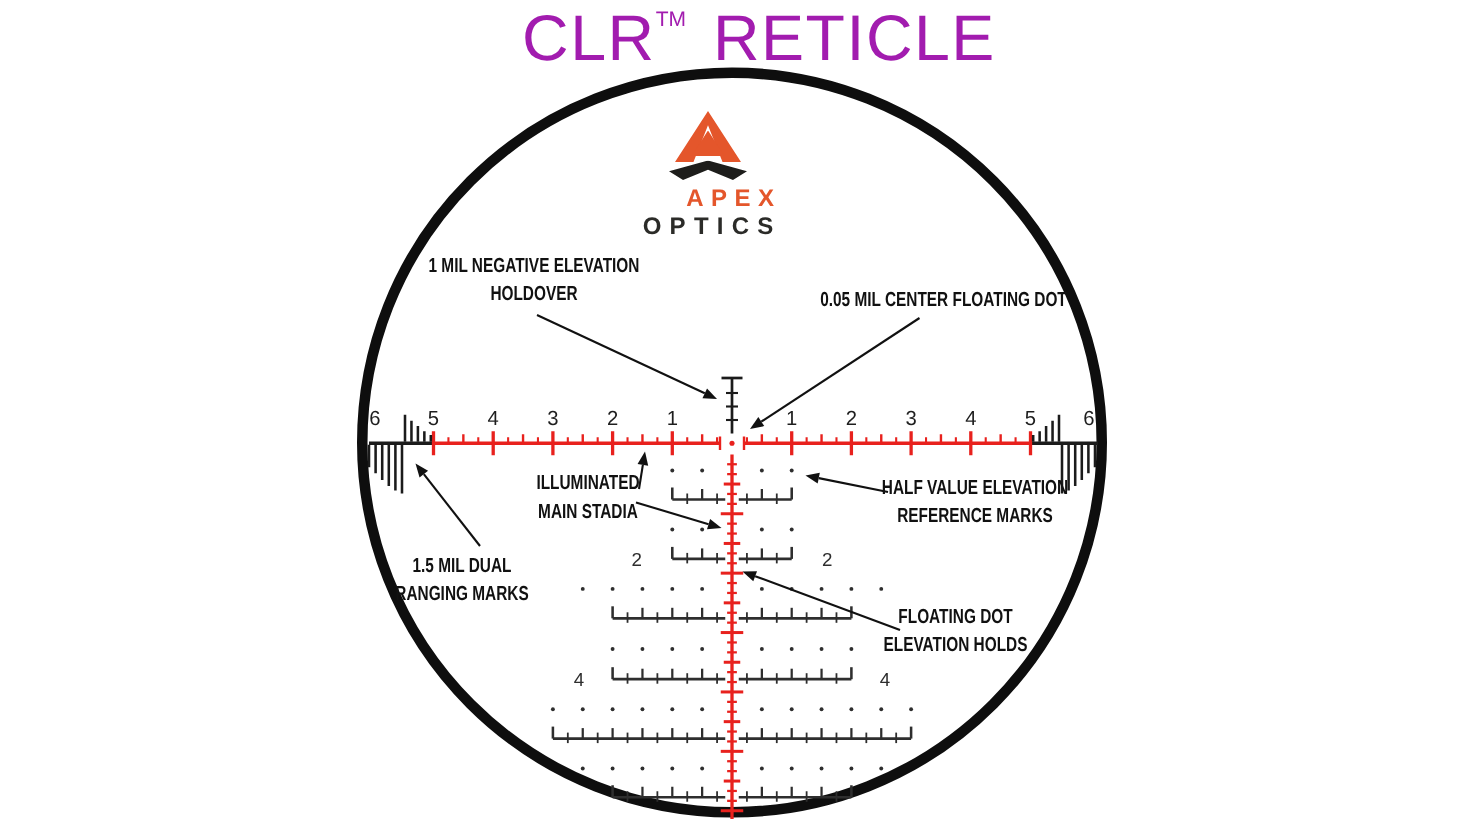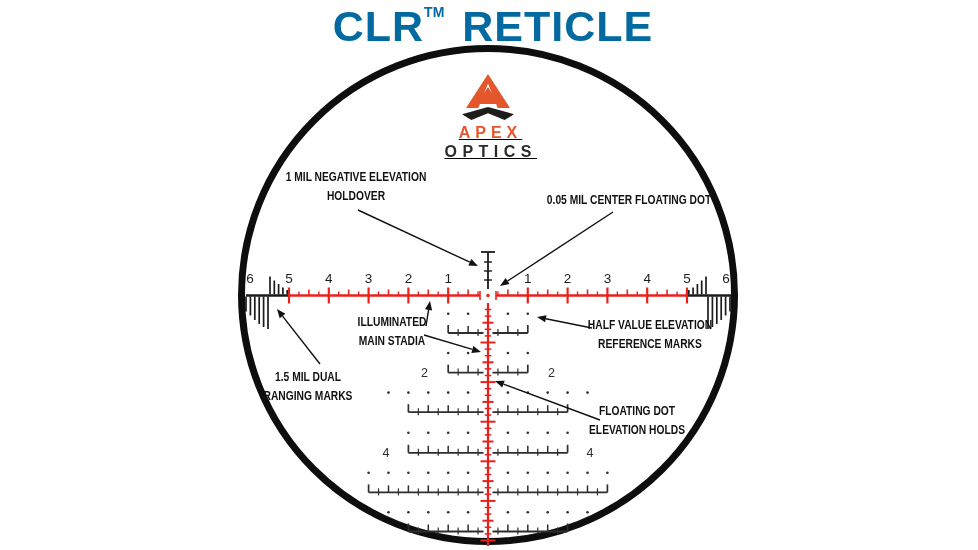--- a/index.html
+++ b/index.html
@@ -2,32 +2,32 @@
 <html><head>
 <meta charset="utf-8">
 <style>
   html,body{margin:0;padding:0;background:#ffffff;}
   .stage{
     position:relative;width:978px;height:550px;background:#ffffff;overflow:hidden;
     font-family:"Liberation Sans",sans-serif;
   }
   
   .title{
-    position:absolute;left:493px;top:2px;transform:translateX(-50%);
-    white-space:nowrap;color:#0369a1;font-size:43px;font-weight:700;letter-spacing:1px;
+    position:absolute;left:506px;top:2px;transform:translateX(-50%);
+    white-space:nowrap;color:#a21caf;font-size:43px;font-weight:400;letter-spacing:1px;
   }
   .title sup{font-size:14px;vertical-align:top;position:relative;top:2px;letter-spacing:0;}
   .title .gap{margin-left:18px;}
   
   .scope{
     position:absolute;left:238px;top:45px;width:500px;height:500px;
     border:7px solid #0e0e0e;border-radius:50%;box-sizing:border-box;background:transparent;
   }
   
-  .logo{position:absolute;left:488px;top:74px;transform:translateX(-50%);text-align:center;text-decoration:underline;}
+  .logo{position:absolute;left:472px;top:74px;transform:translateX(-50%);text-align:right;}
   .logo-mark{position:relative;width:54px;height:46px;margin:0 auto;}
   .logo-a{
     position:absolute;left:5px;top:0;width:44px;height:34px;background:#E4562B;
     -webkit-clip-path:polygon(50% 0%,100% 100%,72% 100%,50% 28%,28% 100%,0% 100%);
     clip-path:polygon(50% 0%,100% 100%,72% 100%,50% 28%,28% 100%,0% 100%);
   }
   .logo-a-inner{
     position:absolute;left:16px;top:13px;width:22px;height:17px;background:#E4562B;
     -webkit-clip-path:polygon(50% 0%,100% 100%,0% 100%);
     clip-path:polygon(50% 0%,100% 100%,0% 100%);

